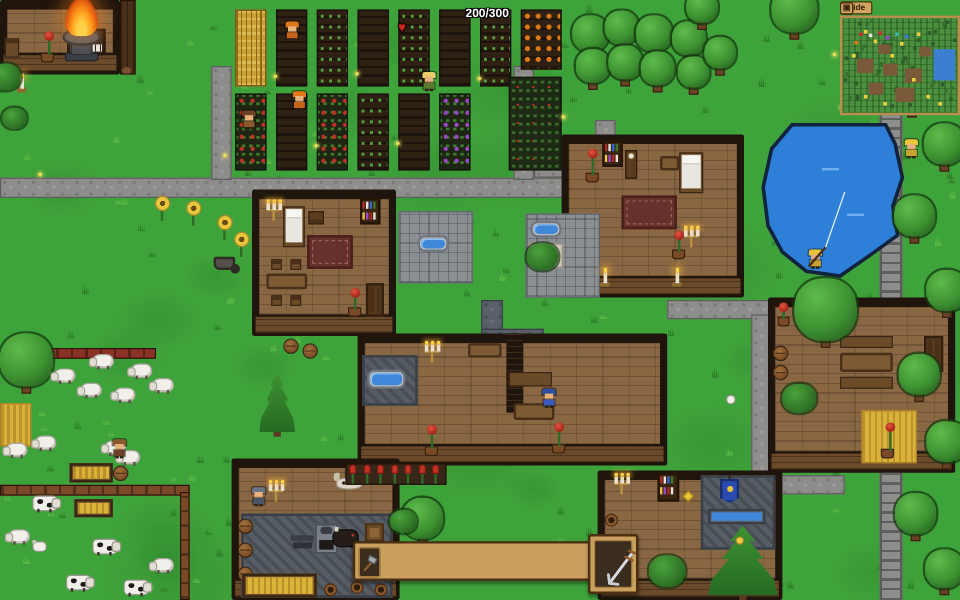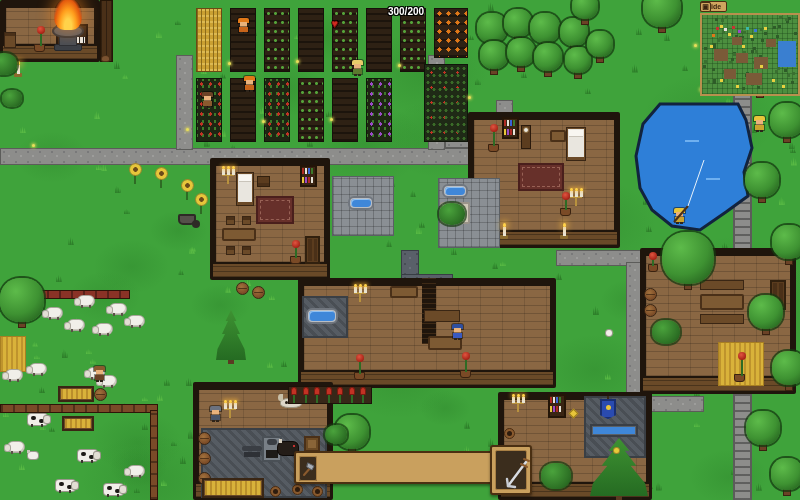--- a/index.html
+++ b/index.html
@@ -747,21 +747,21 @@
       <div style="left: 700px; top: 88px; width: 3px; height: 3px; background: rgb(232, 223, 90); border-radius: 50%; box-shadow: rgba(230, 220, 90, 0.8) 0px 0px 3px 1px;"></div>
       <div style="left: 32px; top: 144px; width: 3px; height: 3px; background: rgb(232, 223, 90); border-radius: 50%; box-shadow: rgba(230, 220, 90, 0.8) 0px 0px 3px 1px;"></div>
       <div style="left: 694px; top: 44px; width: 3px; height: 3px; background: rgb(232, 223, 90); border-radius: 50%; box-shadow: rgba(230, 220, 90, 0.8) 0px 0px 3px 1px;"></div>
     </div>
   <svg id="fishsvg" class="lay" width="800" height="500">
       <line x1="674" y1="222" x2="688" y2="206" stroke="#4a3018" stroke-width="2"></line>
       <line x1="688" y1="206" x2="704" y2="160" stroke="#e8f2fa" stroke-width="1"></line>
     </svg>
   <div id="uiroot" style="pointer-events:none;">
     <div id="hp" style="left:330px;top:6px;width:152px;height:26px;">
-      <div id="hp-text" style="left:0;top:0;width:152px;">300/200</div>
+      <div id="hp-text" style="left:0;top:0;width:152px;">200/300</div>
       <div id="hp-hearts" style="left:2px;top:13px;width:150px;">
           <span>♥</span>
           <span>♥</span>
           <span>♥</span>
           <span>♥</span>
           <span>♥</span>
           <span>♥</span>
           <span>♥</span>
           <span>♥</span>
           <span>♥</span>

